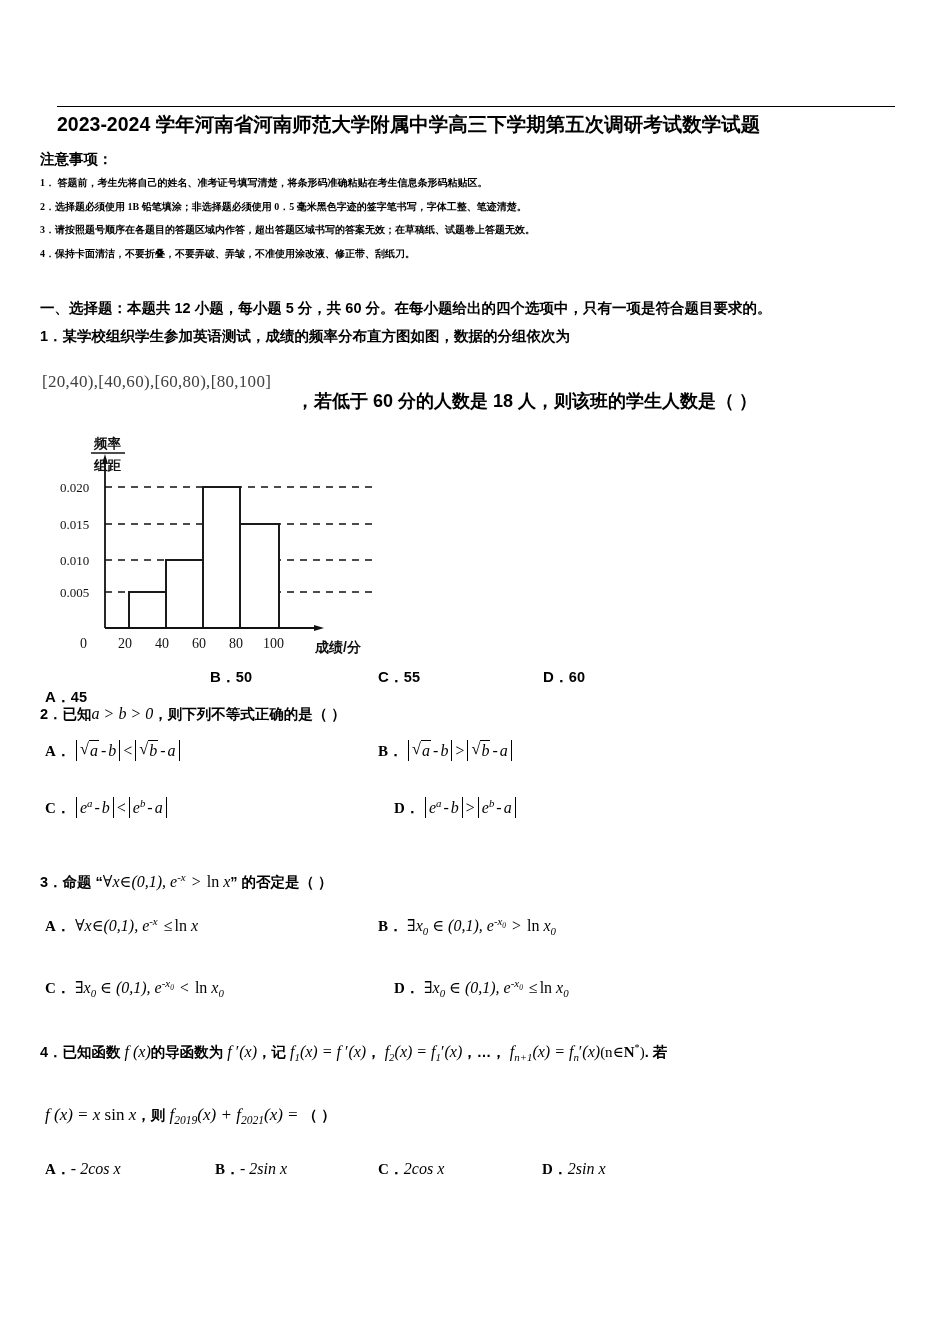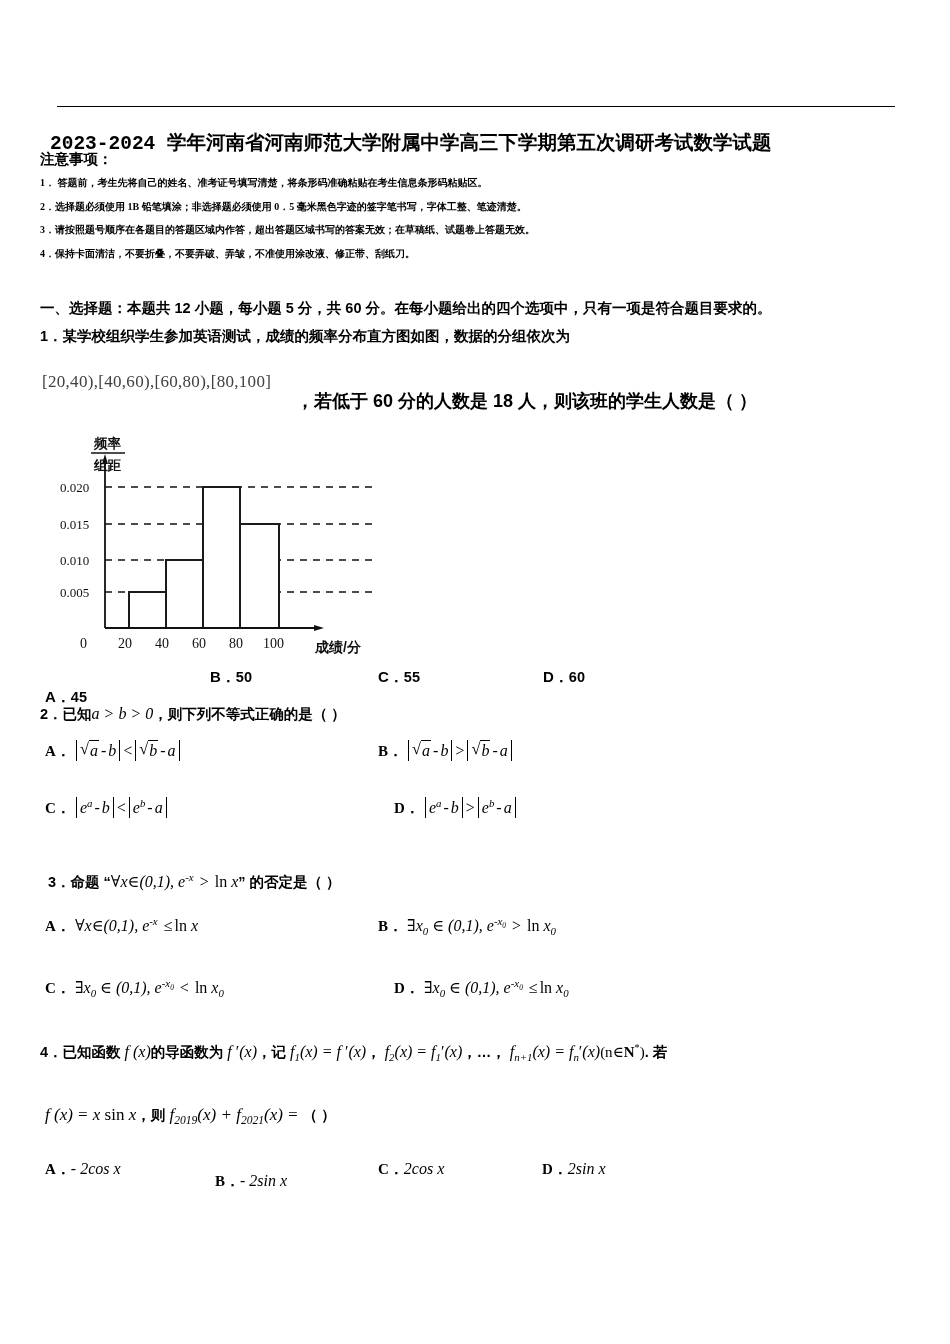--- a/index.html
+++ b/index.html
@@ -26,30 +26,29 @@
   .top-rule {
     position: absolute;
     left: 57px;
     top: 106px;
     width: 838px;
     height: 1px;
     background: #000;
   }
   .doc-title {
     position: absolute;
-    left: 50px;
+    left: 57px;
     top: 111px;
     width: 840px;
-    font-family: Liberation Mono, monospace;
+    font-family: Liberation Sans, sans-serif;
     font-weight: bold;
     font-size: 19.5px;
     line-height: 26px;
     letter-spacing: 0px;
     white-space: nowrap;
-    margin-top: 20px;
   }
 
   
   .notice {
     position: absolute;
     left: 40px;
     top: 148px;
     width: 880px;
   }
   .notice-head {
@@ -160,35 +159,35 @@
   .q1-opts .o2 { left: 170px; }
   .q1-opts .o3 { left: 338px; }
   .q1-opts .o4 { left: 503px; }
   .q1-opts .lbl { font-family: "Liberation Sans","DejaVu Sans",sans-serif; }
   .q1-opts .body {
     font-family: "Liberation Sans","DejaVu Sans",sans-serif;
     font-style: normal; font-weight: bold; font-size: 14.5px;
   }
 
   .q2-stem { left: 40px; top: 702px; }
-  .q3-stem { left: 48px; top: 866px; }
+  .q3-stem { left: 40px; top: 866px; }
   .q4-stem { left: 40px; top: 1036px; }
 
   .q2-opts-a { top: 740px; }
   .q2-opts-b { top: 797px; }
   .q3-opts-a { top: 915px; }
   .q3-opts-b { top: 977px; }
   .q4-opts  { top: 1160px; }
 
   .colA { left: 5px; }
   .colB { left: 338px; }
   .colC { left: 5px; }
   .colD { left: 354px; }
   .q4-opts .p1 { left: 5px; }
-  .q4-opts .p2 { left: 175px; margin-top: 12px; }
+  .q4-opts .p2 { left: 175px; }
   .q4-opts .p3 { left: 338px; }
   .q4-opts .p4 { left: 502px; }
 
   .q4-line2 {
     position: absolute;
     left: 45px;
     top: 1105px;
     font-family: "Liberation Serif","DejaVu Serif",serif;
     font-size: 17px;
     white-space: nowrap;

